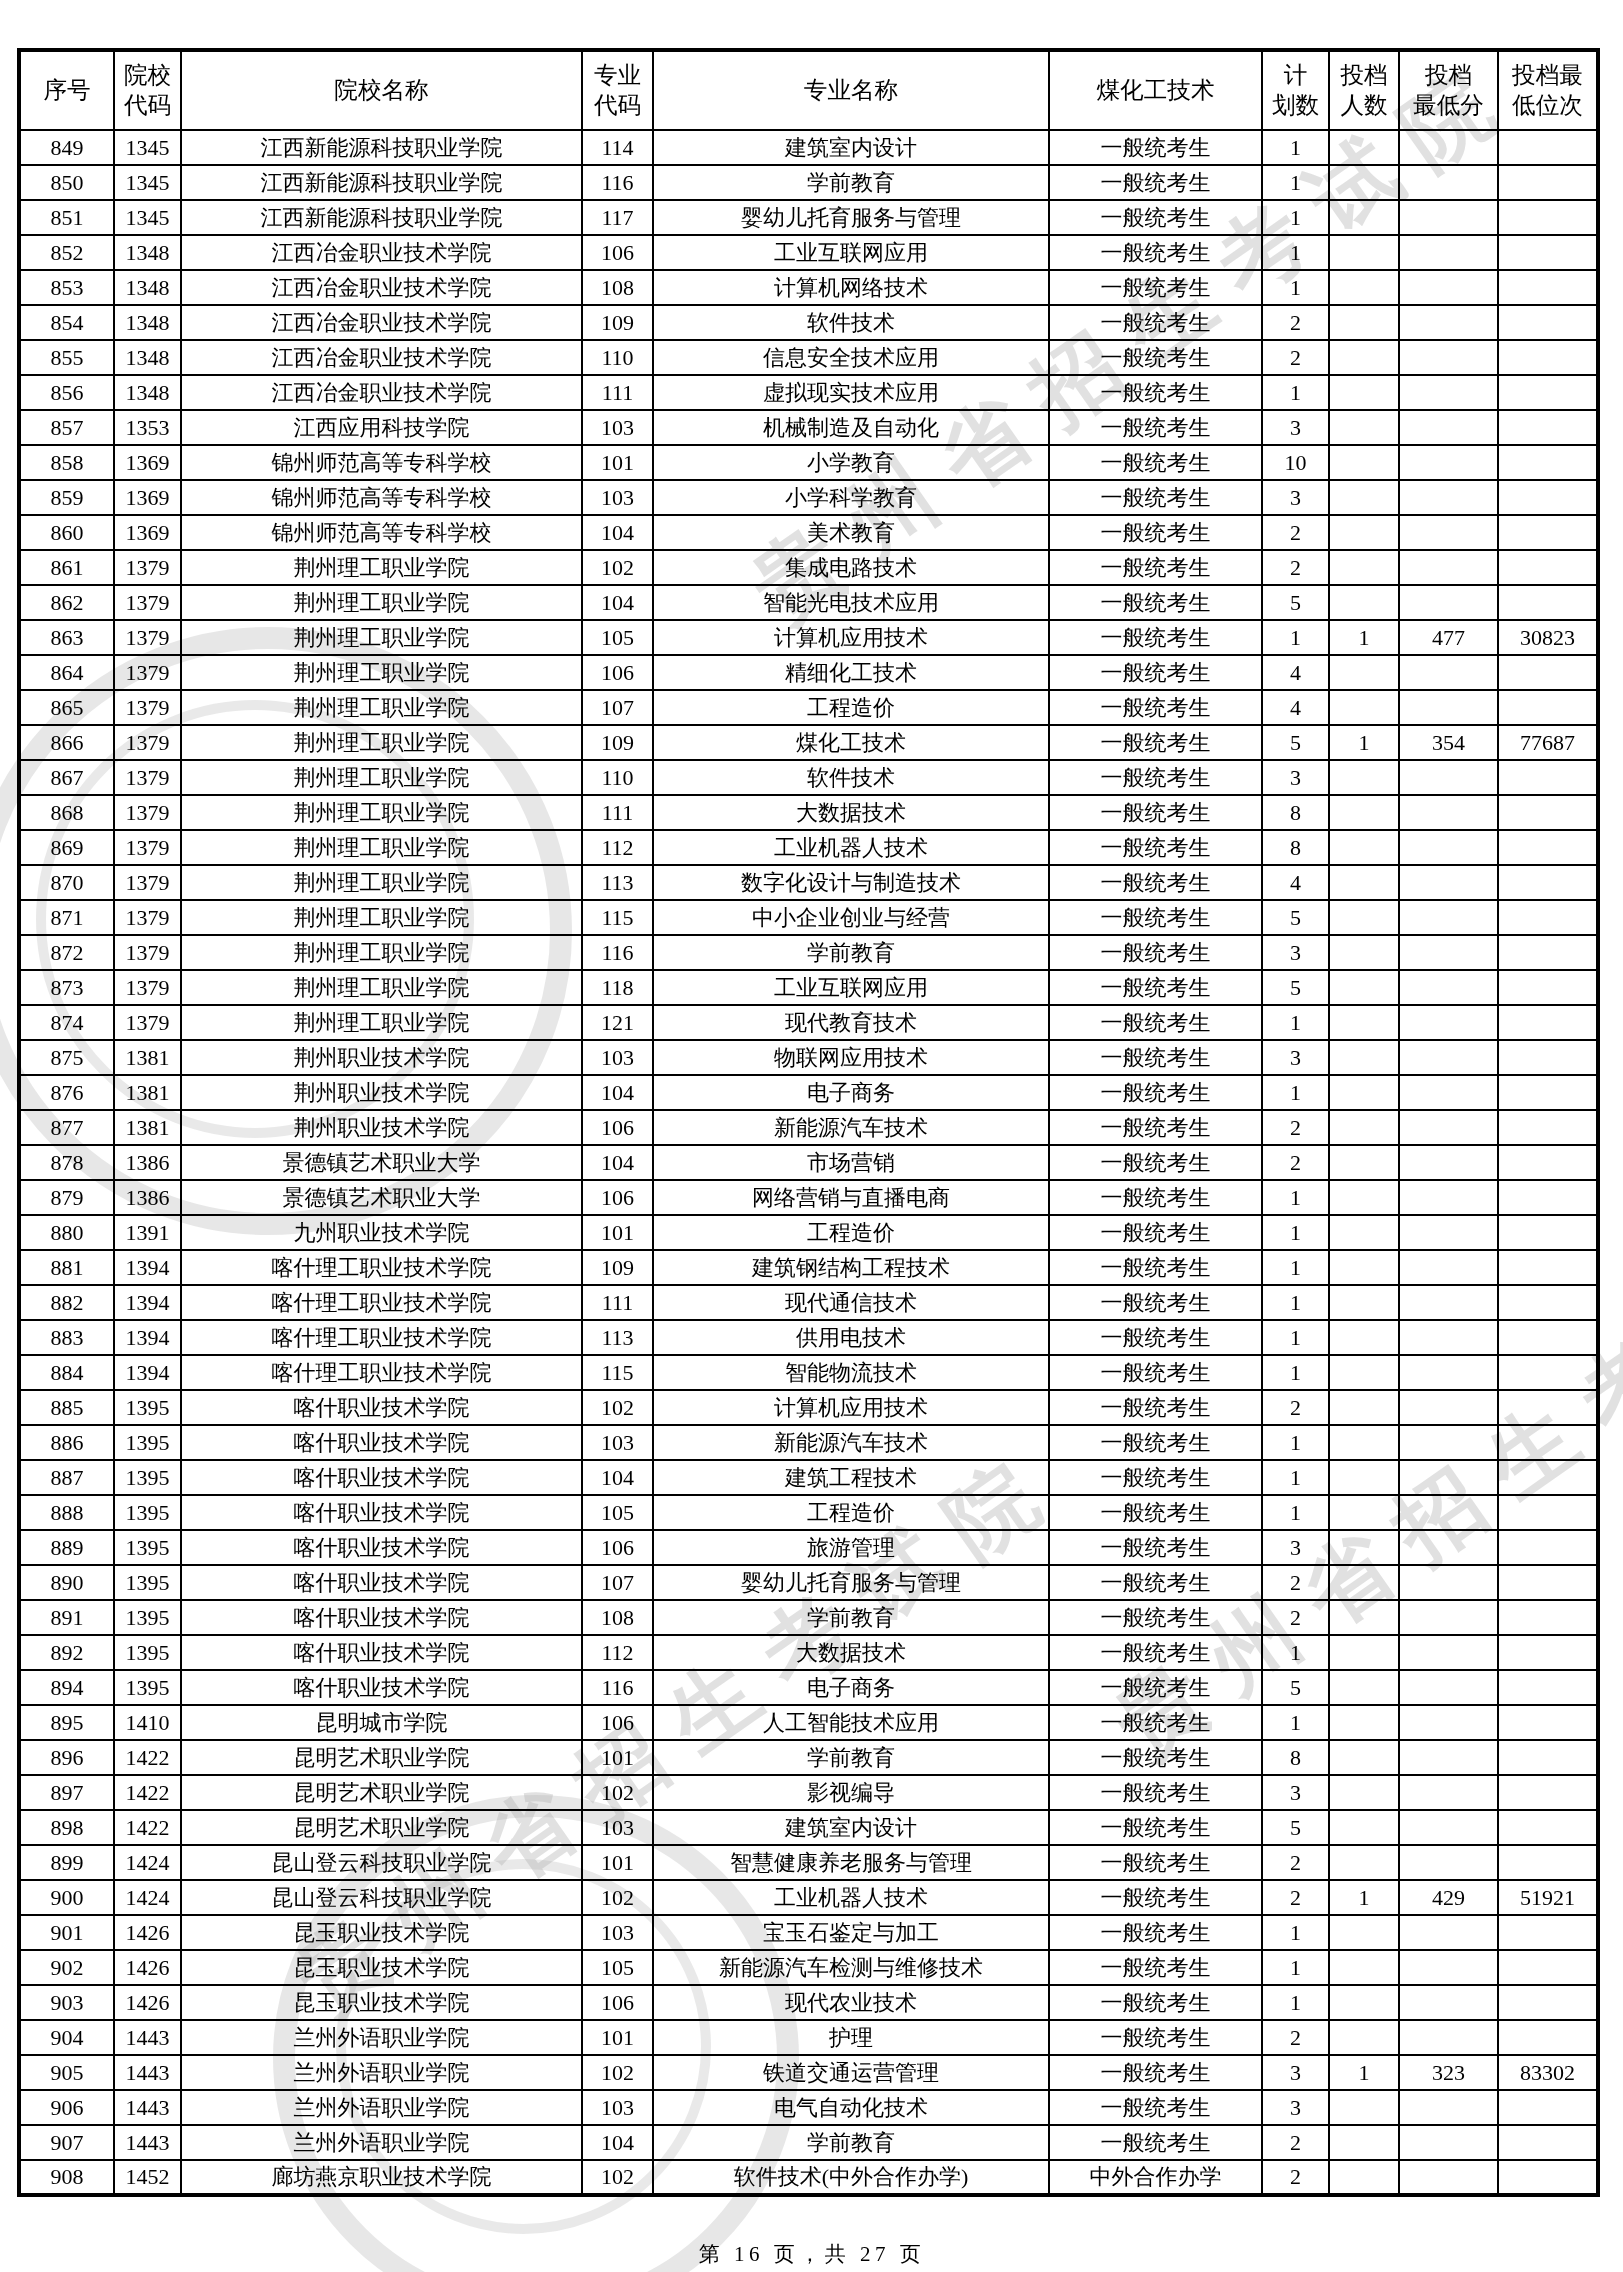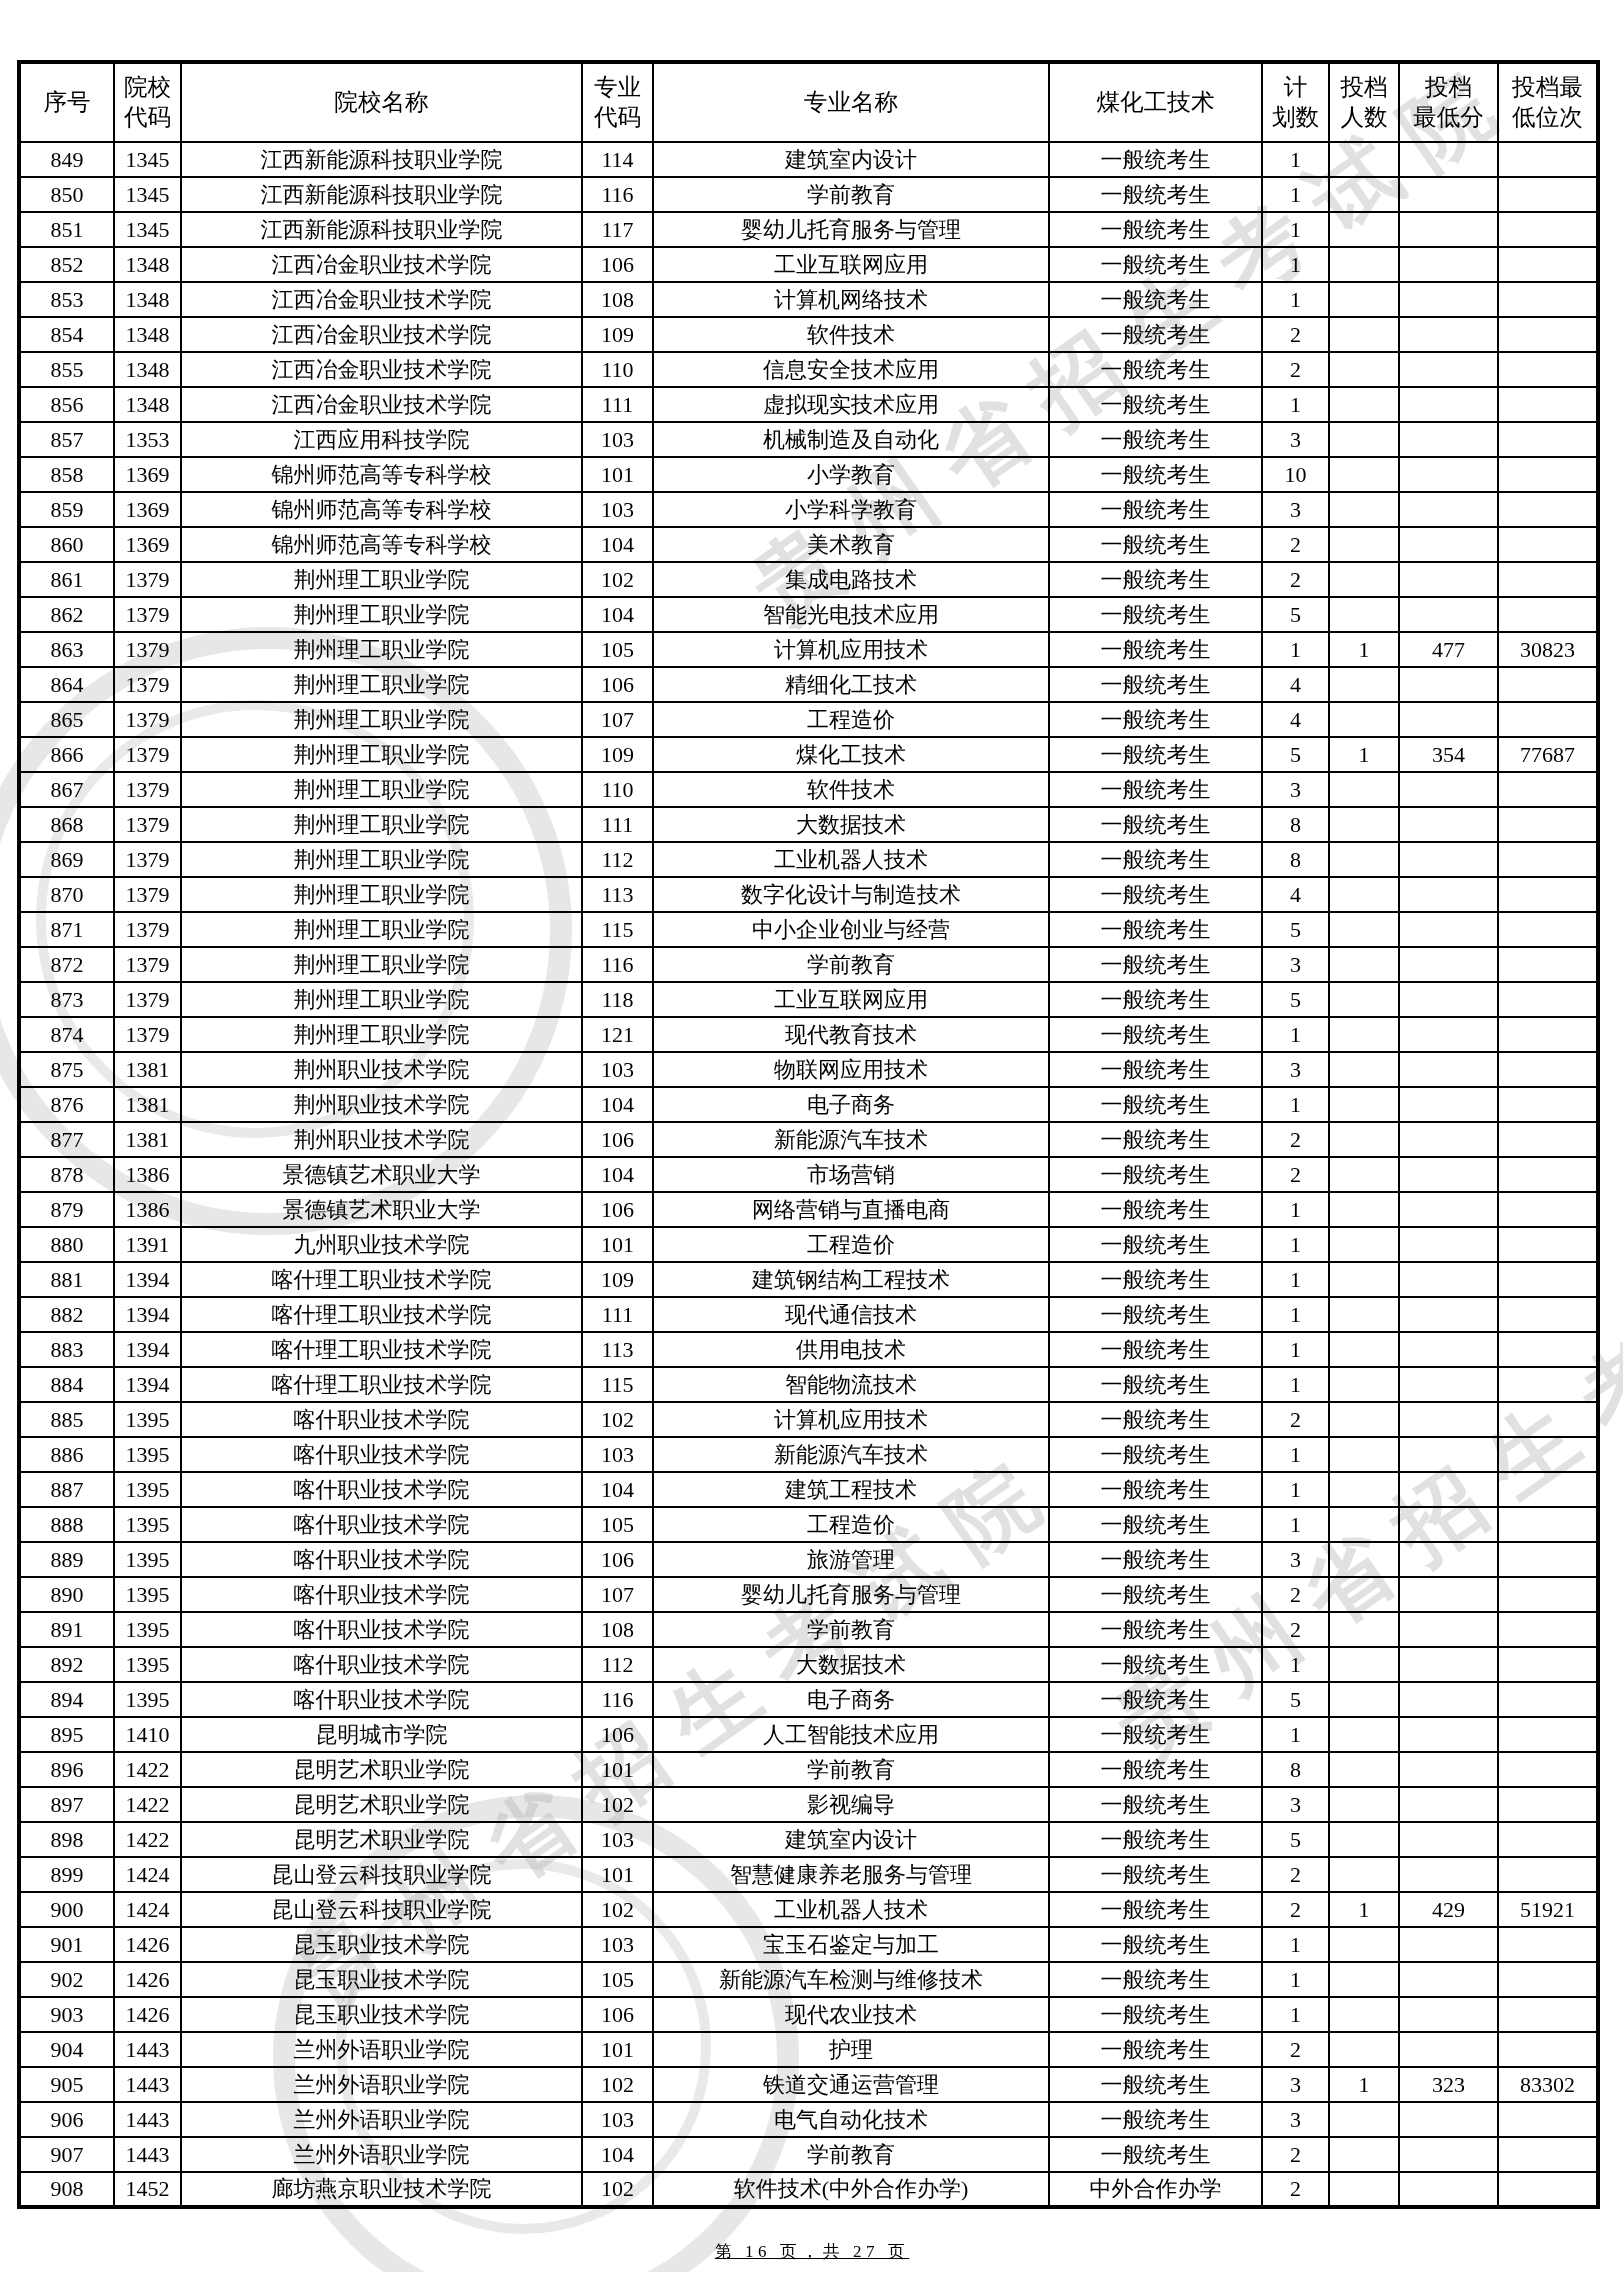--- a/index.html
+++ b/index.html
@@ -42,21 +42,21 @@
     position: absolute;
     border: 10px solid rgba(175,175,175,0.28);
     border-radius: 50%;
     pointer-events: none;
     z-index: 1;
   }
   
   #score-table {
     position: absolute;
     left: 17px;
-    top: 60px;
+    top: 48px;
     width: 1579px;
     border-collapse: collapse;
     table-layout: fixed;
     z-index: 2;
     background: transparent;
     padding-left: 44px;
   }
   #score-table th, #score-table td {
     border: 2.7px solid #000;
     text-align: center;
@@ -88,24 +88,23 @@
   col.c-filed-count    { width: 70px; }
   col.c-min-score      { width: 99px; }
   col.c-min-rank       { width: 100px; }
   
   #footer {
     position: absolute;
     left: 0;
     top: 2240px;
     width: 1624px;
     text-align: center;
-    font-size: 17px;
+    font-size: 21px;
     letter-spacing: 4.5px;
     z-index: 2;
-    text-decoration: underline;
   }
 </style>
 </head>
 <body>
 
 <div id="page">
 
   <div class="wm-seal" style="left:-36px; top:627px; width:564px; height:564px;"></div>
   <div class="wm-seal-inner" style="left:36px; top:700px; width:418px; height:418px;"></div>
   <div class="wm-seal" style="left:273px; top:1795px; width:482px; height:482px;"></div>

